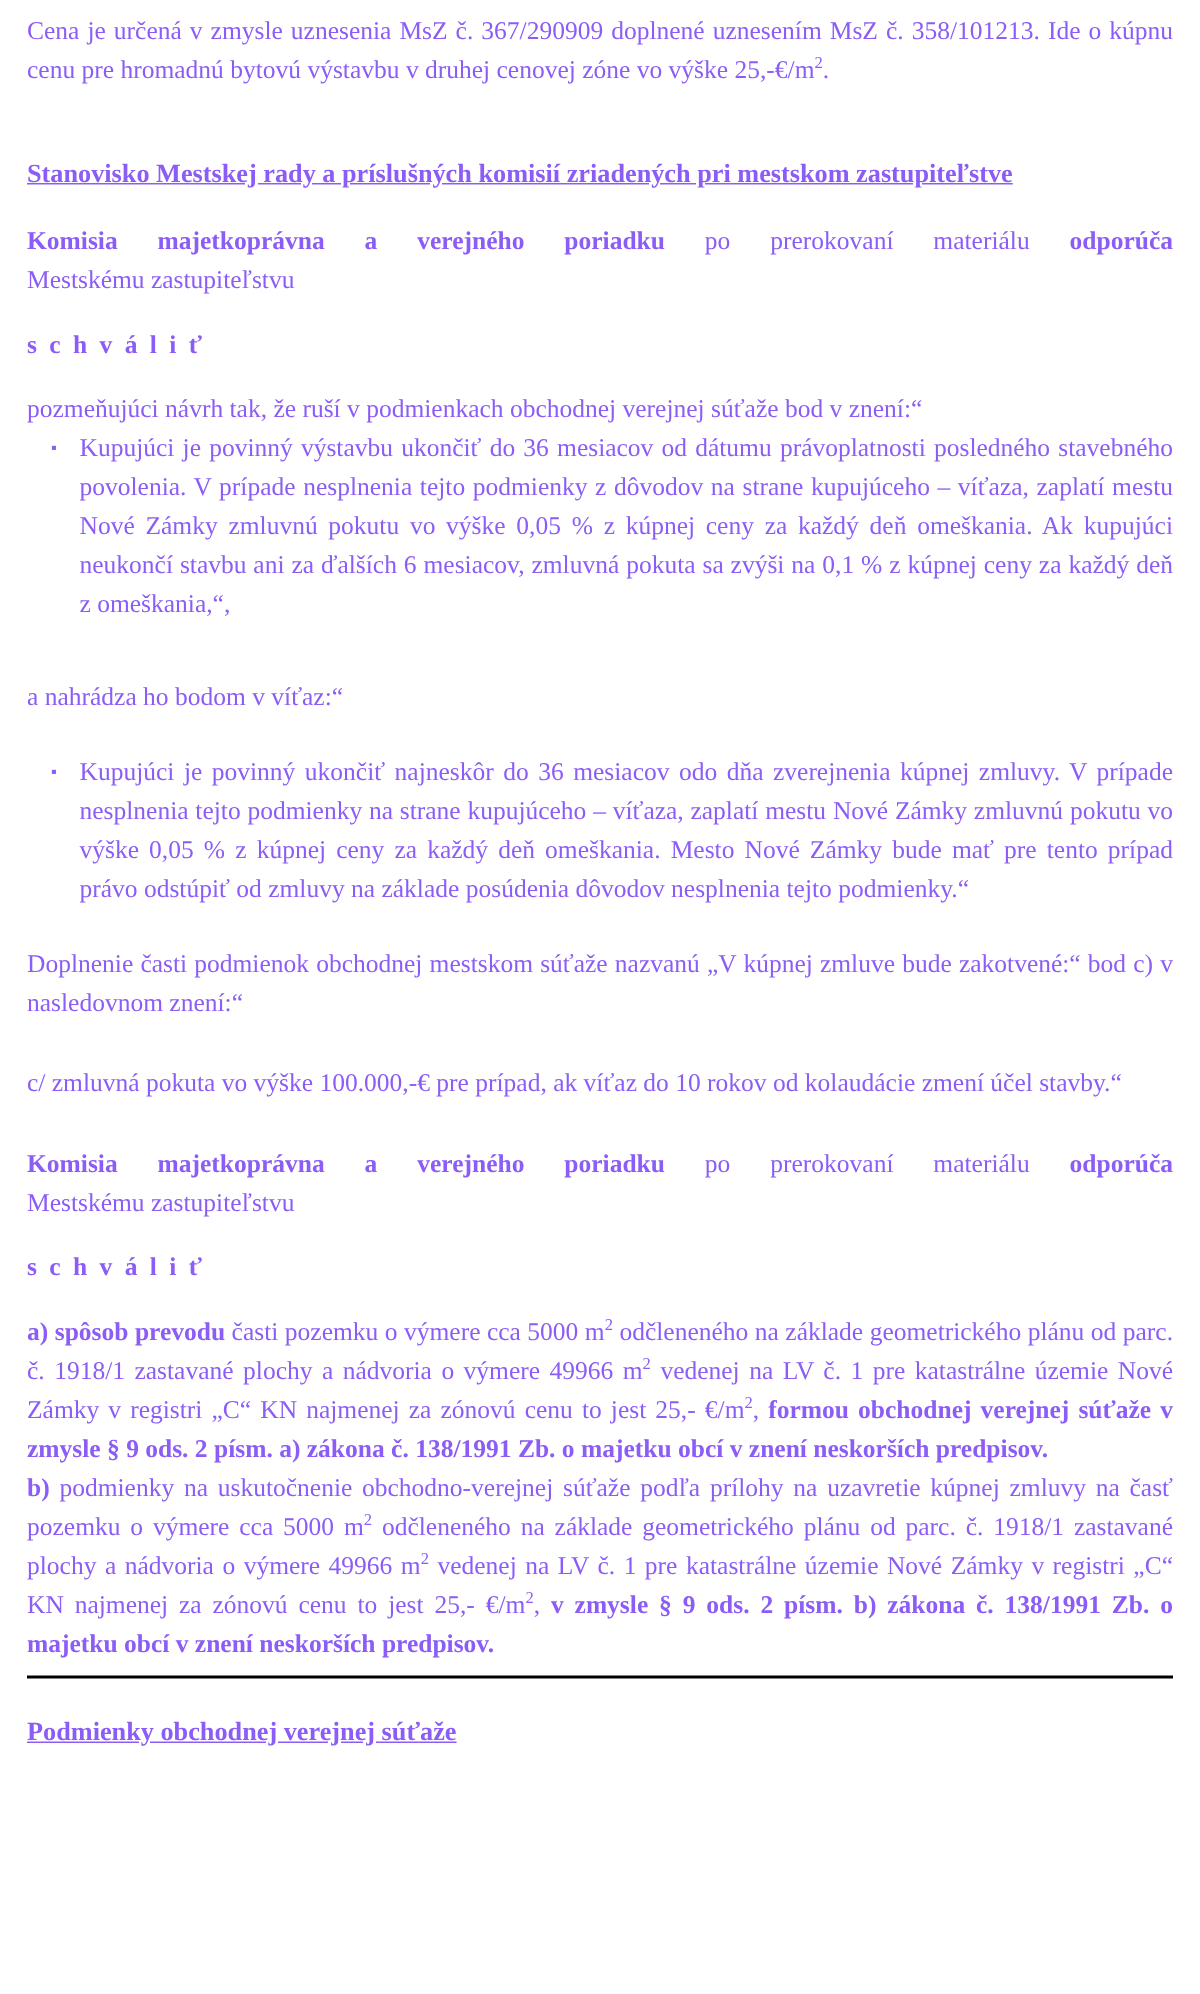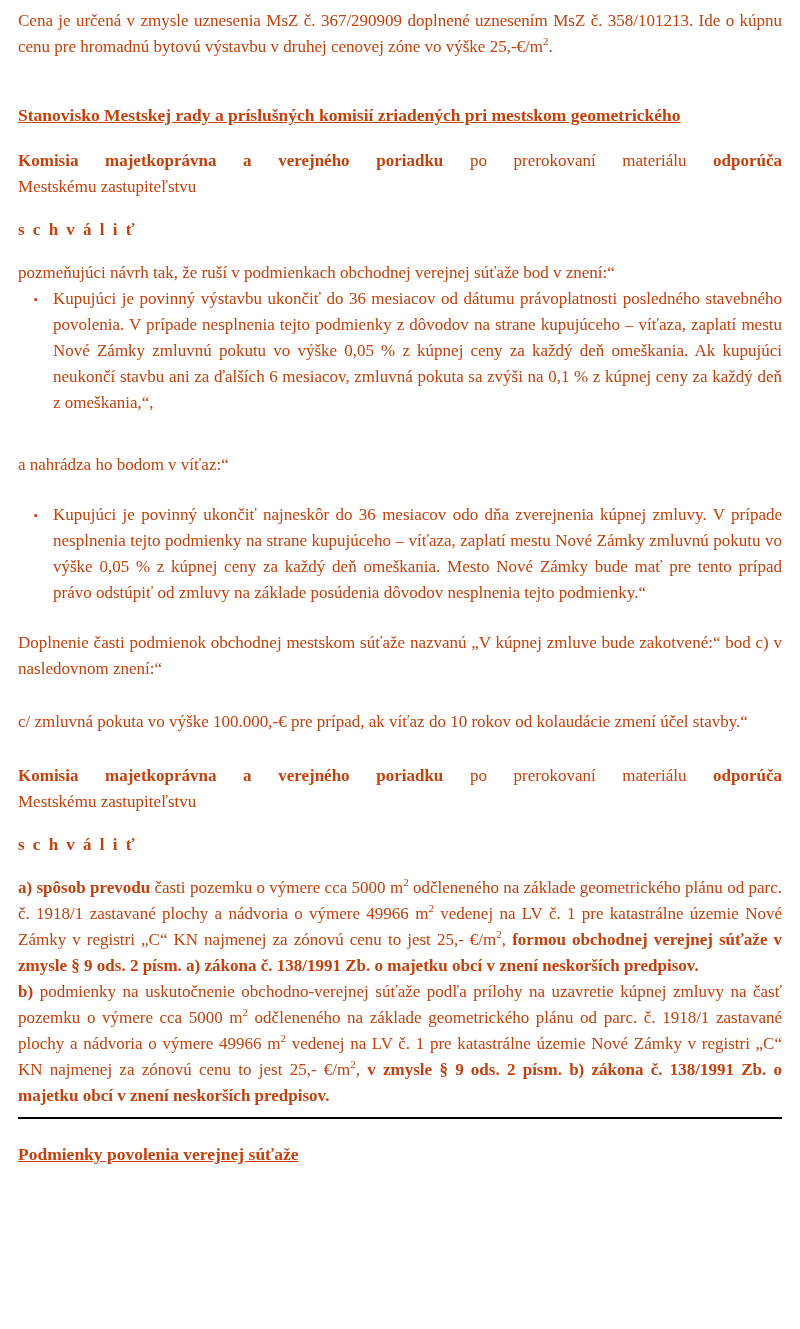--- a/index.html
+++ b/index.html
@@ -4,21 +4,21 @@
 <style>
   html, body {
     margin: 0;
     padding: 0;
     background: #ffffff;
   }
   .page {
     width: 800px;
     height: 1329px;
     background: #ffffff;
-    color: #c2410c;
+    color: #8b5cf6;
     font-family: "Liberation Serif", "DejaVu Serif", serif;
     font-size: 17px;
     line-height: 26px;
     box-sizing: border-box;
     padding: 8px 18px 0 18px;
     overflow: hidden;
   }
   .para {
     margin: 0;
     text-align: justify;
@@ -76,21 +76,21 @@
   }
   .h-podmienky { margin-top: 22px; }
 </style>
 </head>
 <body>
 
 <div class="page">
 
   <p class="para"><span>Cena je určená v zmysle uznesenia MsZ č. 367/290909 doplnené uznesením MsZ č. 358/101213. Ide o kúpnu cenu pre hromadnú bytovú výstavbu v druhej cenovej zóne vo výške 25,-€/m</span><sup>2</sup><span>.</span></p>
 
-  <p class="heading h-stanovisko">Stanovisko Mestskej rady a príslušných komisií zriadených pri mestskom geometrického</p>
+  <p class="heading h-stanovisko">Stanovisko Mestskej rady a príslušných komisií zriadených pri mestskom zastupiteľstve</p>
 
   <div class="para p-komisia">
     <div class="line-forced-justify"><span class="bold">Komisia majetkoprávna a verejného poriadku</span><span> po prerokovaní materiálu </span><span class="bold">odporúča</span></div>
     <div>Mestskému zastupiteľstvu</div>
   </div>
 
   <p class="schvalit">s c h v á l i ť</p>
 
   <p class="para p-amend-lead">pozmeňujúci návrh tak, že ruší v podmienkach obchodnej verejnej súťaže bod v znení:“</p>
 
@@ -115,15 +115,15 @@
 
   <p class="schvalit">s c h v á l i ť</p>
 
   <p class="para p-point-a"><span class="bold">a) spôsob prevodu</span><span> časti pozemku o výmere cca 5000 m</span><sup>2</sup><span> odčleneného na základe geometrického plánu od parc. č. 1918/1 zastavané plochy a nádvoria o výmere 49966 m</span><sup>2</sup><span> vedenej na LV č. 1 pre katastrálne územie Nové Zámky v registri „C“ KN najmenej za zónovú cenu to jest 25,- €/m</span><sup>2</sup><span>, </span><span class="bold">formou obchodnej verejnej súťaže v zmysle § 9 ods. 2 písm. a) zákona č. 138/1991 Zb. o majetku obcí v znení neskorších predpisov.</span></p>
 
   <p class="para p-point-b"><span class="bold">b)</span><span> podmienky na uskutočnenie obchodno-verejnej súťaže podľa prílohy na uzavretie kúpnej zmluvy na časť pozemku o výmere cca 5000 m</span><sup>2</sup><span> odčleneného na základe geometrického plánu od parc. č. 1918/1 zastavané plochy a nádvoria o výmere 49966 m</span><sup>2</sup><span> vedenej na LV č. 1 pre katastrálne územie Nové Zámky v registri „C“ KN najmenej za zónovú cenu to jest 25,- €/m</span><sup>2</sup><span>,</span><span class="bold"> v zmysle § 9 ods. 2 písm. b) zákona č. 138/1991 Zb. o majetku obcí v znení neskorších predpisov.</span></p>
 
 
   <hr class="separator">
 
-  <p class="heading h-podmienky">Podmienky povolenia verejnej súťaže</p>
+  <p class="heading h-podmienky">Podmienky obchodnej verejnej súťaže</p>
 
 </div>
 
 </body></html>

